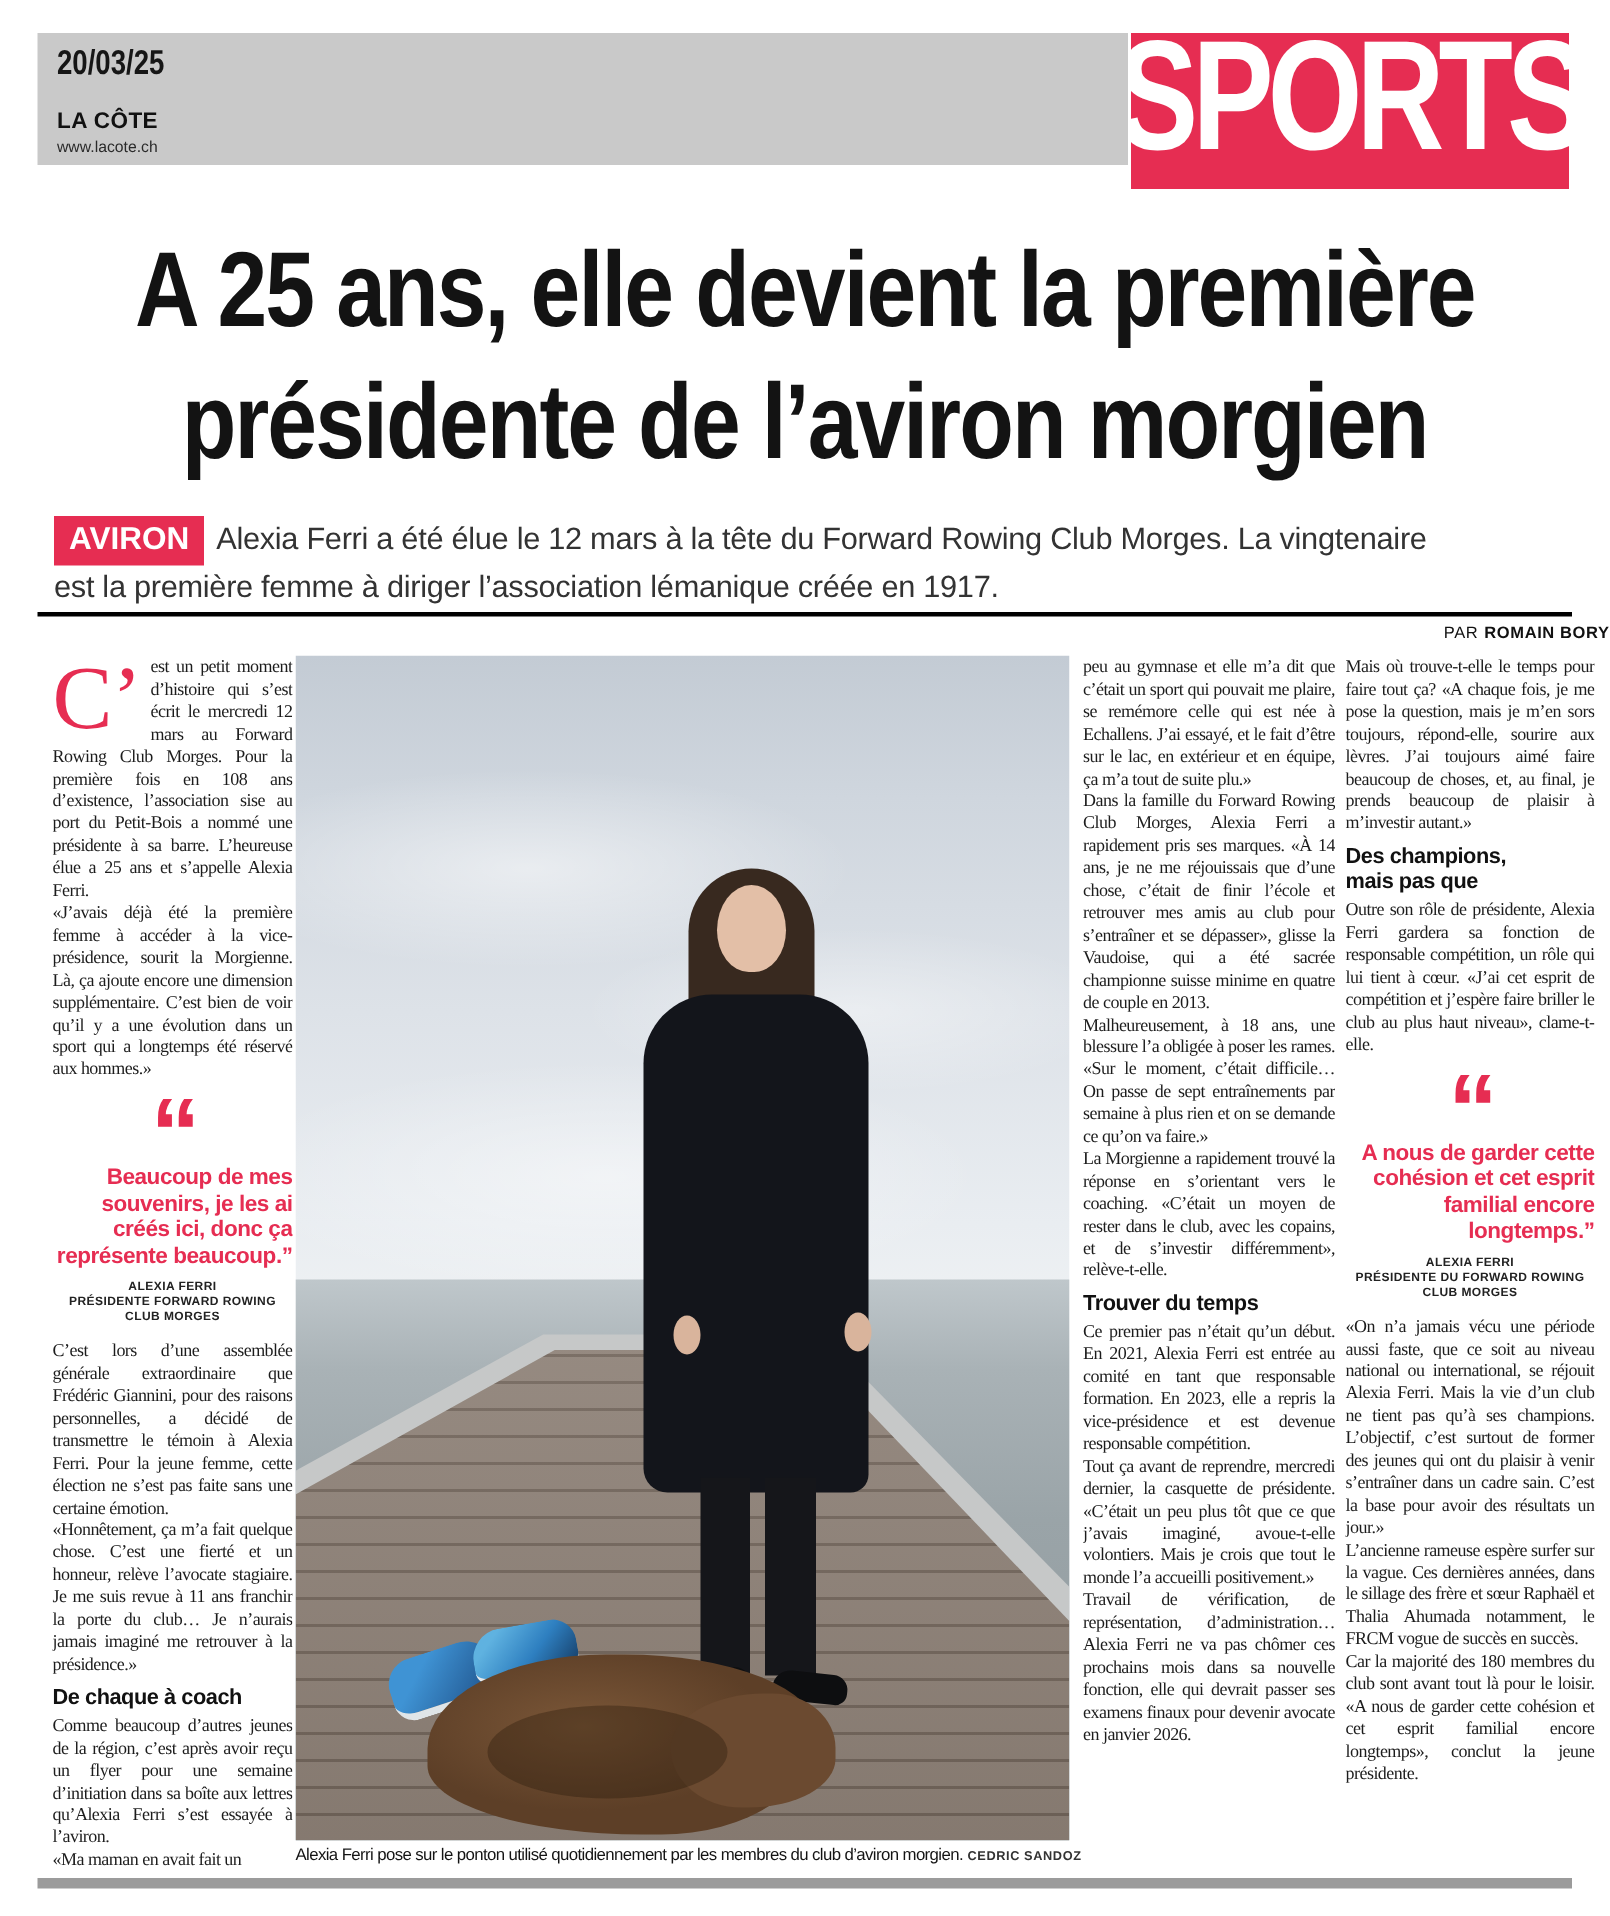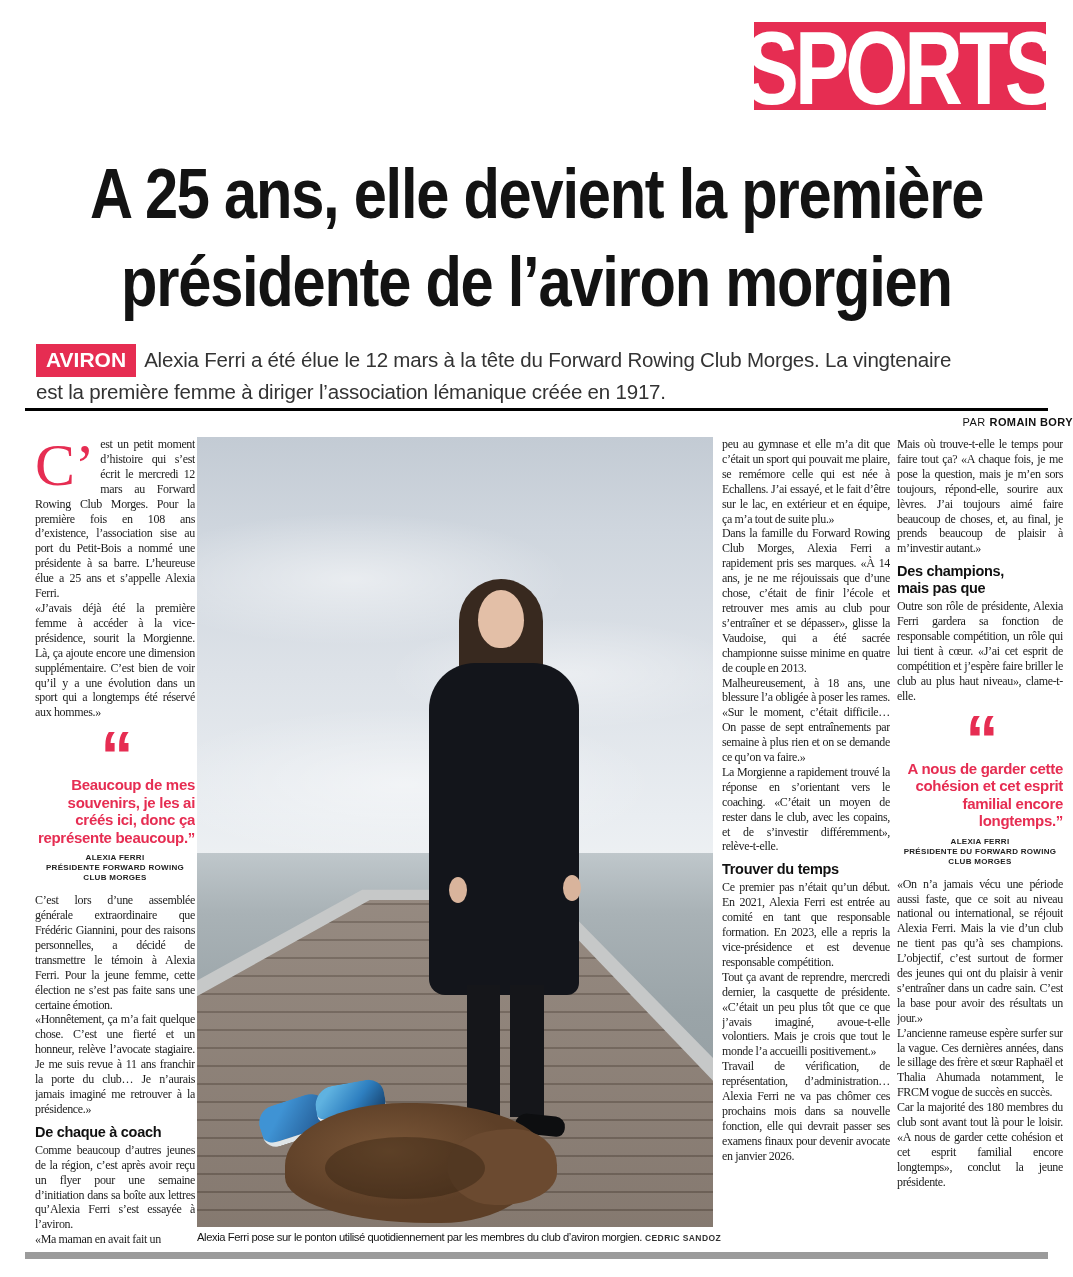--- a/index.html
+++ b/index.html
@@ -5,22 +5,22 @@
   html,body{margin:0;padding:0;background:#fff;}
   .page{position:relative;width:1073px;height:1277px;background:#ffffff;overflow:hidden;
         font-family:"Liberation Serif",serif;color:#1c1c1c;}
   
   .topbar{position:absolute;left:25px;top:22px;width:727px;height:88px;background:#c9c9c9;}
   .m-date{position:absolute;left:13px;top:6px;font:600 23px "Liberation Sans",sans-serif;color:#161616;}
   .m-date span{display:inline-block;transform:scaleX(.8);transform-origin:0 50%;}
   .m-brand{position:absolute;left:13px;bottom:21px;font:700 15px "Liberation Sans",sans-serif;
            letter-spacing:.3px;color:#111;}
   .m-url{position:absolute;left:13px;bottom:6px;font:400 10.5px "Liberation Sans",sans-serif;color:#2a2a2a;}
-  .sports{position:absolute;left:754px;top:22px;width:292px;height:88px;background:#e62d52;
-          display:flex;align-items:flex-end;justify-content:center;overflow:hidden;}
+  .sports{position:absolute;left:754px;top:22px;width:292px;height:104px;background:#e62d52;
+          display:flex;align-items:flex-start;justify-content:center;overflow:hidden;}
   .sports span{display:block;font:900 104px "Liberation Sans",sans-serif;color:#fff;
                line-height:84px;letter-spacing:-5px;transform:scaleX(.78);white-space:nowrap;}
   
   .headline{position:absolute;left:0;top:150px;width:1073px;text-align:center;
             font:700 71px "Liberation Sans",sans-serif;color:#131313;line-height:88px;}
   .hl-line span{display:inline-block;transform:scaleX(.84);transform-origin:50% 50%;
                 white-space:nowrap;letter-spacing:-1.5px;}
   
   .standfirst{position:absolute;left:36px;top:344px;width:1001px;text-align:left;
               font:400 20.5px/29px "Liberation Sans",sans-serif;color:#333;letter-spacing:-.2px;}
@@ -101,20 +101,25 @@
   .caption{position:absolute;left:197px;top:1231px;width:560px;white-space:nowrap;
         font:400 11.2px "Liberation Sans",sans-serif;letter-spacing:-.4px;color:#141414;}
   .credit{font:700 8.5px "Liberation Sans",sans-serif;letter-spacing:.4px;color:#333;margin-left:3px;}
   .bottombar{position:absolute;left:25px;top:1252px;width:1023px;height:7px;background:#9b9b9b;}
 </style>
 </head>
 <body>
 
 <div class="page">
 
+  <div class="topbar">
+    <div class="m-date"><span>20/03/25</span></div>
+    <div class="m-brand">LA CÔTE</div>
+    <div class="m-url">www.lacote.ch</div>
+  </div>
   <div class="sports">
     <span>SPORTS</span>
   </div>
 
   <div class="headline">
     <div class="hl-line"><span>A 25 ans, elle devient la première</span></div>
     <div class="hl-line"><span>présidente de l’aviron morgien</span></div>
   </div>
 
   <div class="standfirst">

